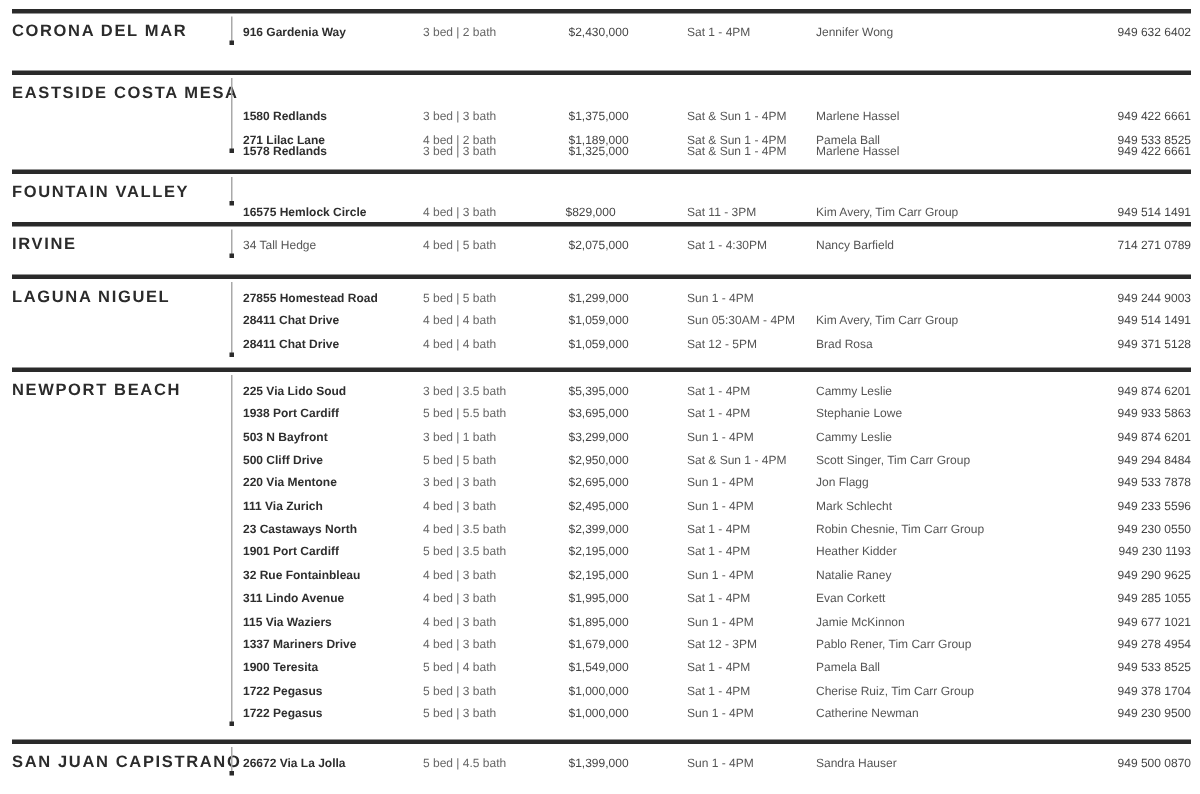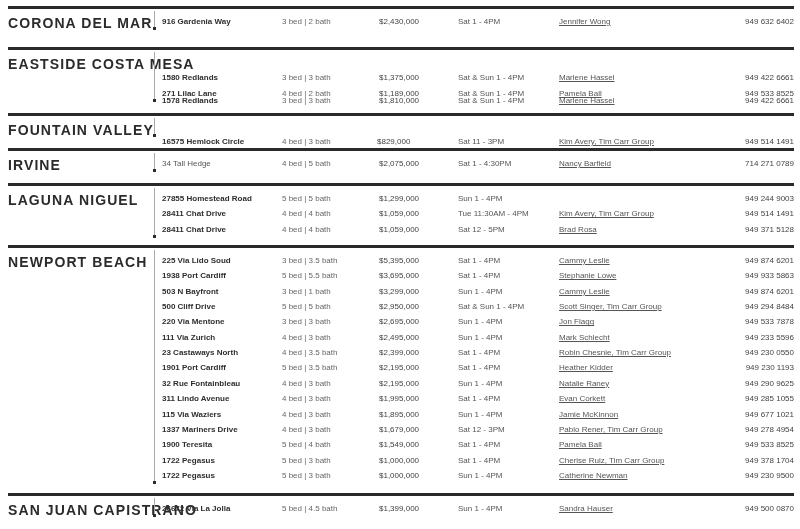--- a/index.html
+++ b/index.html
@@ -9,21 +9,21 @@
       font-family: "Liberation Sans", "DejaVu Sans", sans-serif;
       color: #555555;
     }
     #page { position: relative; width: 800px; height: 529px; }
     .section {
       position: absolute; left: 8px; width: 786px;
       border-top: 3px solid #2a2a2a;
     }
     .city {
       position: absolute; left: 0; top: 6px;
-      font-size: 14px; font-weight: bold; letter-spacing: 1.1px;
+      font-size: 11px; font-weight: bold; letter-spacing: 1.1px;
       color: #2b2b2b; text-transform: uppercase;
       white-space: nowrap;
     }
     .divider {
       position: absolute; left: 146px; top: 2px;
       width: 1px; background: #a9a9a9;
     }
     .divider-dot {
       position: absolute; left: 145px;
       width: 3px; height: 3px; background: #2b2b2b;
@@ -32,21 +32,21 @@
       position: absolute; left: 0; width: 786px; height: 15px;
       font-size: 8px; line-height: 15px; white-space: nowrap;
     }
     .row span { position: absolute; top: 0; }
     .addr { left: 154px; color: #2e2e2e; font-weight: bold; }
     .addr.light { font-weight: normal; color: #555; }
     .beds { left: 274px; color: #666; }
     .price { left: 371px; color: #444; }
     .price.shift { left: 369px; }
     .time { left: 450px; color: #555; }
-    .agent { left: 551px; color: #555; text-decoration: underline; }
+    .agent { left: 536px; color: #555; }
     .phone { right: 0; color: #444; text-align: left; }
   </style>
 </head>
 <body>
 
 <div id="page">
     <div class="section" style="top: 6px;">
       <div class="city">CORONA DEL MAR</div>
       <div class="divider" style="height: 18.35px;"></div>
       <div class="divider-dot" style="top: 18.35px;"></div>
@@ -59,21 +59,21 @@
         <span class="phone">949 632 6402</span>
       </div>
     </div>
     <div class="section" style="top: 47px;">
       <div class="city">EASTSIDE COSTA MESA</div>
       <div class="divider" style="height: 49.05px;"></div>
       <div class="divider-dot" style="top: 49.05px;"></div>
       <div class="row" style="top: 5px; margin-top: 38px;">
         <span class="addr">1578 Redlands</span>
         <span class="beds">3 bed | 3 bath</span>
-        <span class="price">$1,810,000</span>
+        <span class="price">$1,325,000</span>
         <span class="time">Sat &amp; Sun 1 - 4PM</span>
         <span class="agent">Marlene Hassel</span>
         <span class="phone">949 422 6661</span>
       </div>
       <div class="row" style="top: 20.35px;">
         <span class="addr">1580 Redlands</span>
         <span class="beds">3 bed | 3 bath</span>
         <span class="price">$1,375,000</span>
         <span class="time">Sat &amp; Sun 1 - 4PM</span>
         <span class="agent">Marlene Hassel</span>
@@ -122,21 +122,21 @@
         <span class="addr">27855 Homestead Road</span>
         <span class="beds">5 bed | 5 bath</span>
         <span class="price">$1,299,000</span>
         <span class="time">Sun 1 - 4PM</span>
         <span class="phone">949 244 9003</span>
       </div>
       <div class="row" style="top: 20.35px;">
         <span class="addr">28411 Chat Drive</span>
         <span class="beds">4 bed | 4 bath</span>
         <span class="price">$1,059,000</span>
-        <span class="time">Tue 11:30AM - 4PM</span>
+        <span class="time">Sun 05:30AM - 4PM</span>
         <span class="agent">Kim Avery, Tim Carr Group</span>
         <span class="phone">949 514 1491</span>
       </div>
       <div class="row" style="top: 35.7px;">
         <span class="addr">28411 Chat Drive</span>
         <span class="beds">4 bed | 4 bath</span>
         <span class="price">$1,059,000</span>
         <span class="time">Sat 12 - 5PM</span>
         <span class="agent">Brad Rosa</span>
         <span class="phone">949 371 5128</span>

